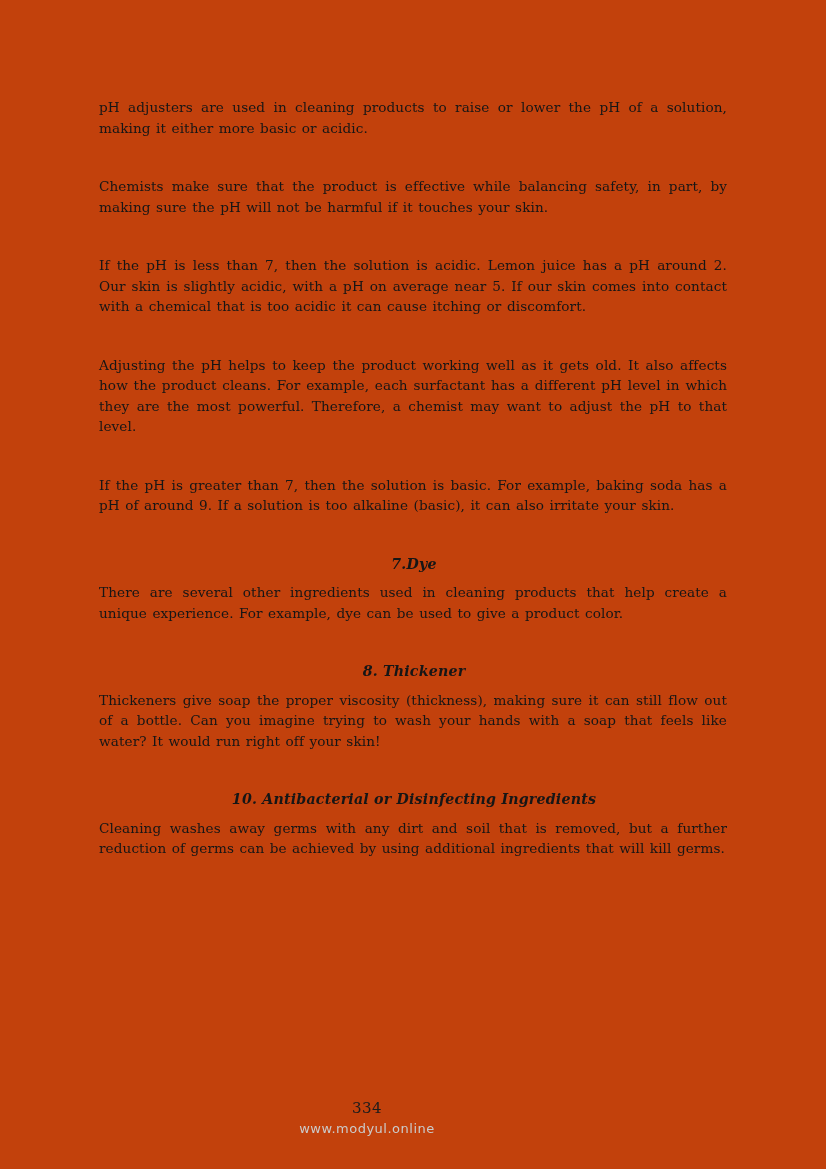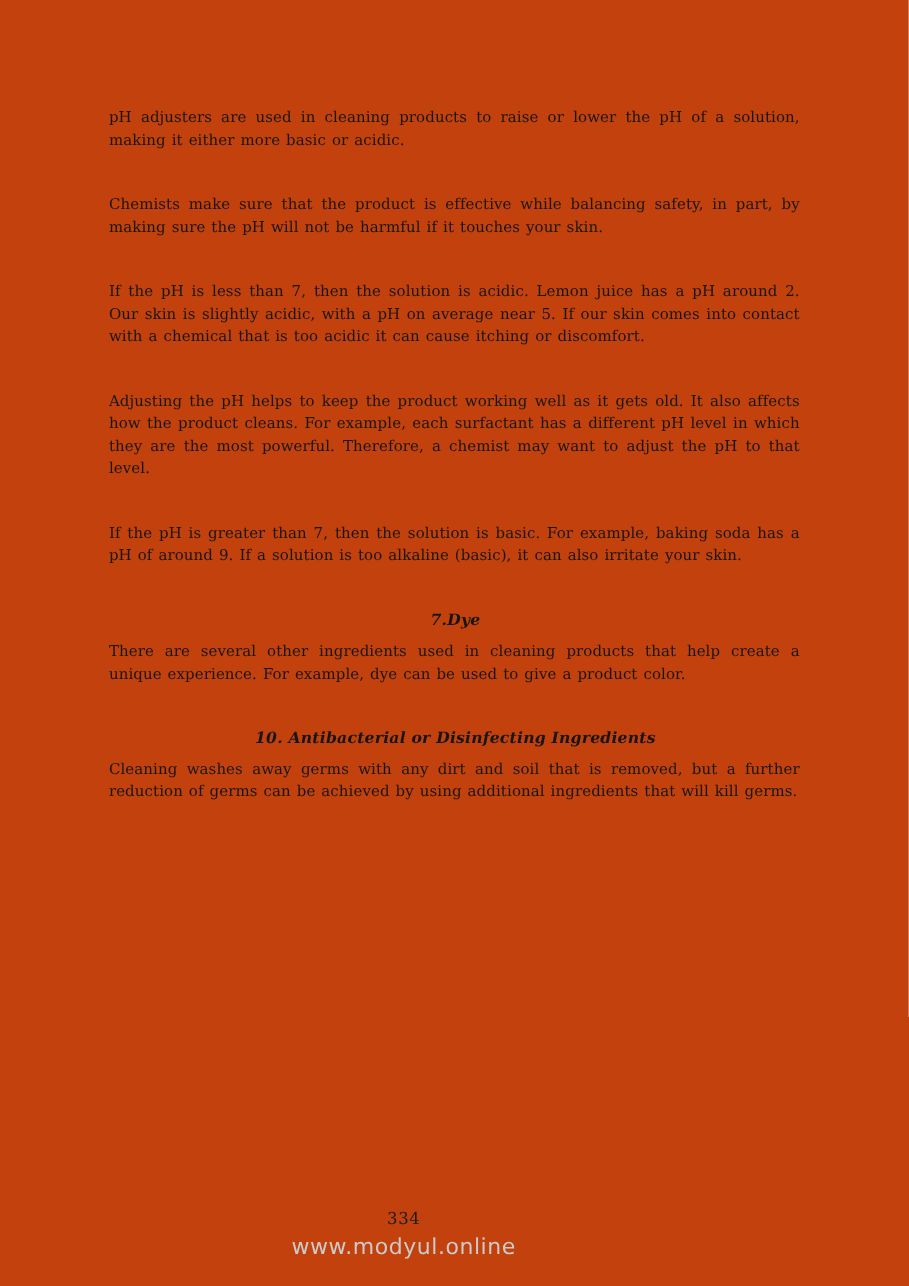--- a/index.html
+++ b/index.html
@@ -49,40 +49,42 @@
   }
   .page-number {
     top: 1099px;
     font-size: 15px;
     color: #1c1c1c;
     letter-spacing: 0.5px;
   }
   .watermark {
     top: 1121px;
     font-family: "DejaVu Sans", "Liberation Sans", sans-serif;
-    font-size: 20px;
+    font-size: 13px;
     color: #cbcbcb;
     letter-spacing: 0.5px;
   }
 </style>
 </head>
 <body>
 
 <div class="page">
 
   <div class="content">
     <p class="para">pH adjusters are used in cleaning products to raise or lower the pH of a solution, making it either more basic or acidic.</p>
     <p class="para">Chemists make sure that the product is effective while balancing safety, in part, by making sure the pH will not be harmful if it touches your skin.</p>
     <p class="para">If the pH is less than 7, then the solution is acidic. Lemon juice has a pH around 2. Our skin is slightly acidic, with a pH on average near 5. If our skin comes into contact with a chemical that is too acidic it can cause itching or discomfort.</p>
     <p class="para">Adjusting the pH helps to keep the product working well as it gets old. It also affects how the product cleans. For example, each surfactant has a different pH level in which they are the most powerful. Therefore, a chemist may want to adjust the pH to that level.</p>
     <p class="para">If the pH is greater than 7, then the solution is basic. For example, baking soda has a pH of around 9. If a solution is too alkaline (basic), it can also irritate your skin.</p>
 
     <h3 class="heading">7.Dye</h3>
     <p class="para">There are several other ingredients used in cleaning products that help create a unique experience. For example, dye can be used to give a product color.</p>
 
+    <h3 class="heading">8. Thickener</h3>
+    <p class="para">Thickeners give soap the proper viscosity (thickness), making sure it can still flow out of a bottle. Can you imagine trying to wash your hands with a soap that feels like water? It would run right off your skin!</p>
 
 
     <h3 class="heading">10. Antibacterial or Disinfecting Ingredients</h3>
     <p class="para">Cleaning washes away germs with any dirt and soil that is removed, but a further reduction of germs can be achieved by using additional ingredients that will kill germs.</p>
   </div>
 
   <div class="footer page-number">334</div>
   <div class="footer watermark">www.modyul.online</div>
 
 </div>

